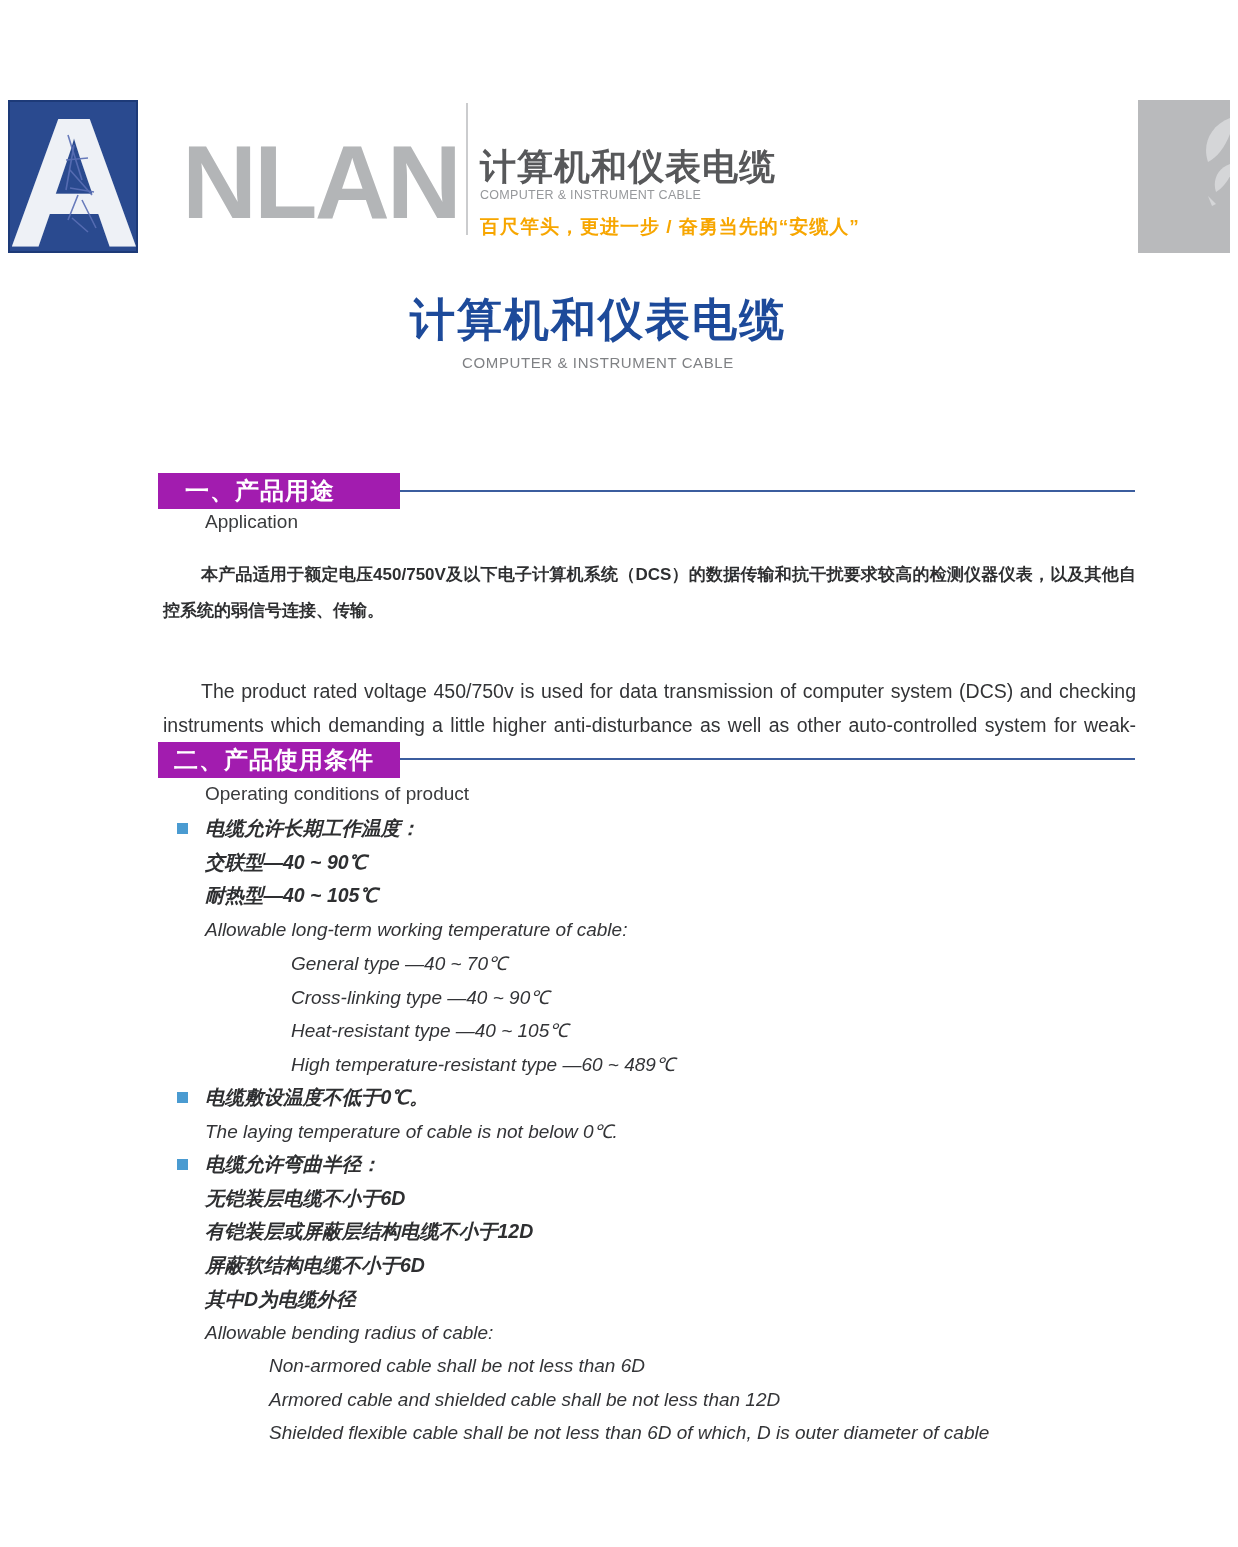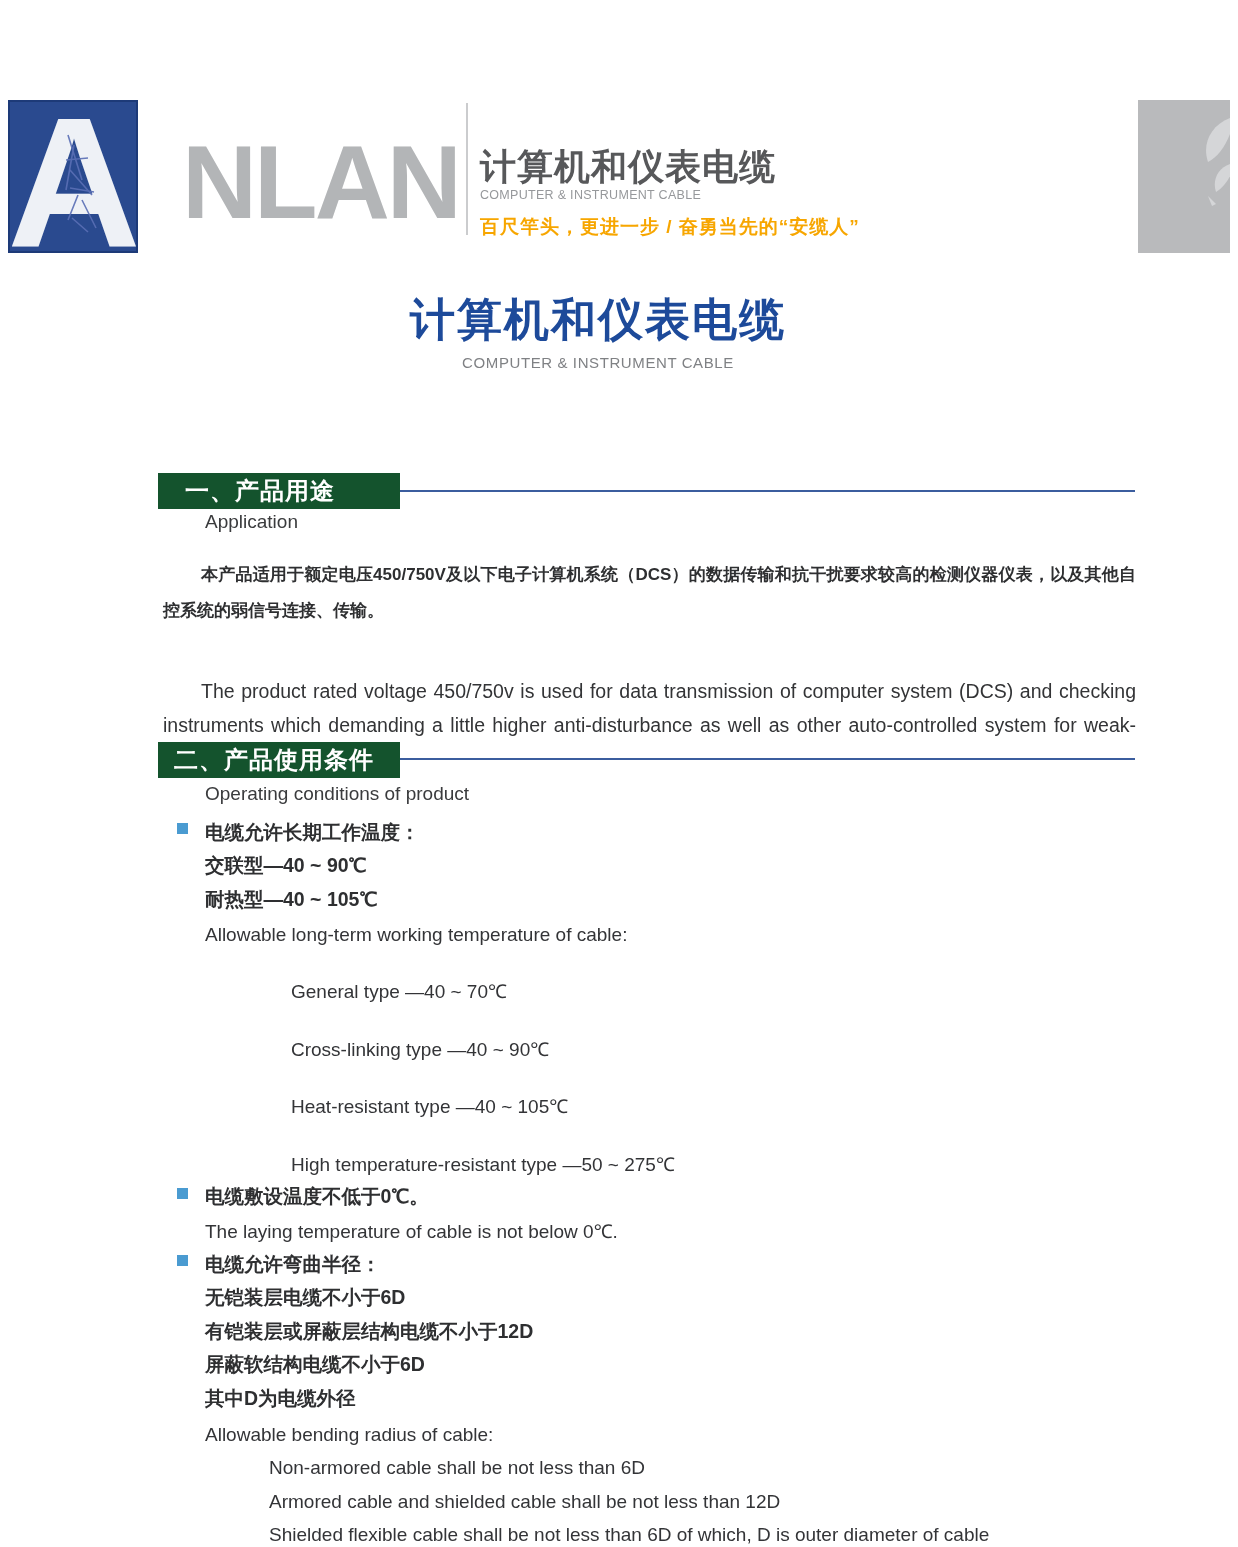--- a/index.html
+++ b/index.html
@@ -19,42 +19,42 @@
   .header-title-cn{font-size:36px;font-weight:bold;color:#57585a;letter-spacing:1px;line-height:1.15;}
   .header-title-en{font-size:12.5px;color:#96989b;letter-spacing:0.3px;margin-top:1px;}
   .header-slogan{margin-top:12px;font-size:19px;font-weight:bold;color:#f7a600;letter-spacing:1px;}
   .deco-box{position:absolute;left:1138px;top:100px;width:92px;height:153px;background:#b9babc;overflow:hidden;}
   
   .main-title-wrap{position:absolute;left:0;top:293px;width:1196px;text-align:center;}
   .main-title{font-size:45px;font-weight:bold;color:#1d4a9a;letter-spacing:2px;line-height:1.2;margin:0;}
   .main-subtitle{font-size:15px;color:#7f8184;letter-spacing:0.6px;margin-top:7px;}
   
   .sec-bar{
-    position:absolute;left:158px;width:242px;height:36px;background:#14532d;color:#ffffff;
+    position:absolute;left:158px;width:242px;height:36px;background:#a21caf;color:#ffffff;
     font-size:24px;font-weight:600;display:flex;align-items:center;box-sizing:border-box;
     letter-spacing:1px;
   }
   .sec-bar.s1{top:473px;padding-left:27px;}
   .sec-bar.s2{top:742px;padding-left:16px;text-align:center;}
   .sec-line{position:absolute;left:400px;width:735px;height:2px;background:#3b5d9e;}
   .sec-line.s1{top:490px;}
   .sec-line.s2{top:758px;}
   .sub-label{position:absolute;left:205px;font-size:19px;color:#3a3b3d;}
   .sub-label.s1{top:511px;}
   .sub-label.s2{top:783px;}
   
   .para{position:absolute;left:163px;width:973px;text-align:justify;}
   .para-cn{top:557px;font-size:17px;line-height:36px;color:#2e2f31;font-weight:600;text-indent:38px;}
   .para-en{top:631px;font-size:19.5px;line-height:33.5px;color:#333436;text-indent:38px;margin-top:44px;}
   
   .list{position:absolute;left:163px;top:812px;width:1010px;}
-  .row{position:relative;height:33.6px;display:flex;align-items:flex-end;font-size:19px;color:#333437;white-space:nowrap;}
+  .row{position:relative;height:33.6px;display:flex;align-items:center;font-size:19px;color:#333437;white-space:nowrap;font-style:italic;}
   .row.cn{font-weight:600;font-size:19.5px;color:#2e2f31;}
   .row.ind1{padding-left:42px;}
-  .row.ind2{padding-left:128px;margin-top:24px;}
+  .row.ind2{padding-left:128px;}
   .row.ind3{padding-left:106px;}
   .sq{position:absolute;left:14px;top:11px;width:11px;height:11px;background:#4a9bd1;}
 </style>
 </head>
 <body>
 
 <div class="logo-box">
   <svg width="130" height="153" viewBox="0 0 130 153">
     <rect x="0" y="0" width="130" height="153" fill="#2a4a8f"></rect>
     <rect x="0" y="0" width="130" height="153" fill="none" stroke="#1d3a78" stroke-width="4"></rect>
@@ -99,21 +99,21 @@
   <div class="row cn ind1">
       <span class="sq"></span>
       <span>电缆允许长期工作温度：</span>
     </div>
   <div class="row cn ind1">交联型—40 ~ 90℃</div>
   <div class="row cn ind1">耐热型—40 ~ 105℃</div>
   <div class="row ind1">Allowable long-term working temperature of cable:</div>
   <div class="row ind2">General type —40 ~ 70℃</div>
   <div class="row ind2">Cross-linking type —40 ~ 90℃</div>
   <div class="row ind2">Heat-resistant type —40 ~ 105℃</div>
-  <div class="row ind2">High temperature-resistant type —50 ~ 275℃</div>
+  <div class="row ind2">High temperature-resistant type —60 ~ 489℃</div>
   <div class="row cn ind1">
       <span class="sq"></span>
       <span>电缆敷设温度不低于0℃。</span>
     </div>
   <div class="row ind1">The laying temperature of cable is not below 0℃.</div>
   <div class="row cn ind1">
       <span class="sq"></span>
       <span>电缆允许弯曲半径：</span>
     </div>
   <div class="row cn ind1">无铠装层电缆不小于6D</div>

